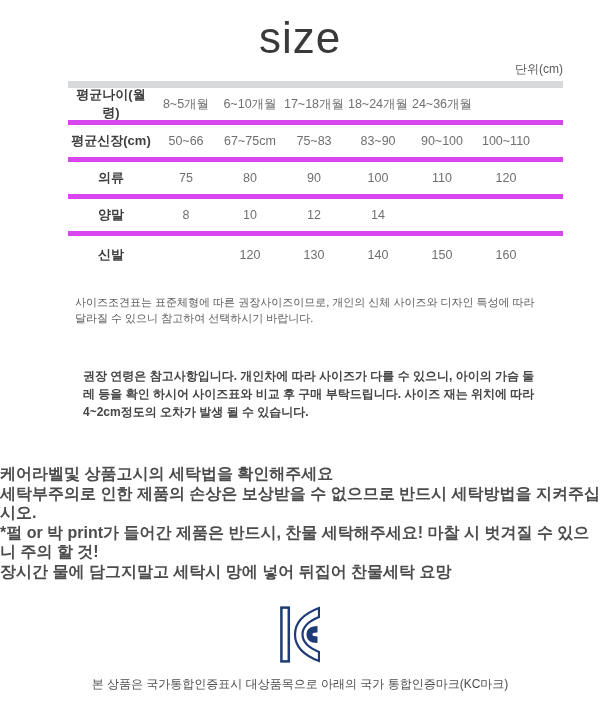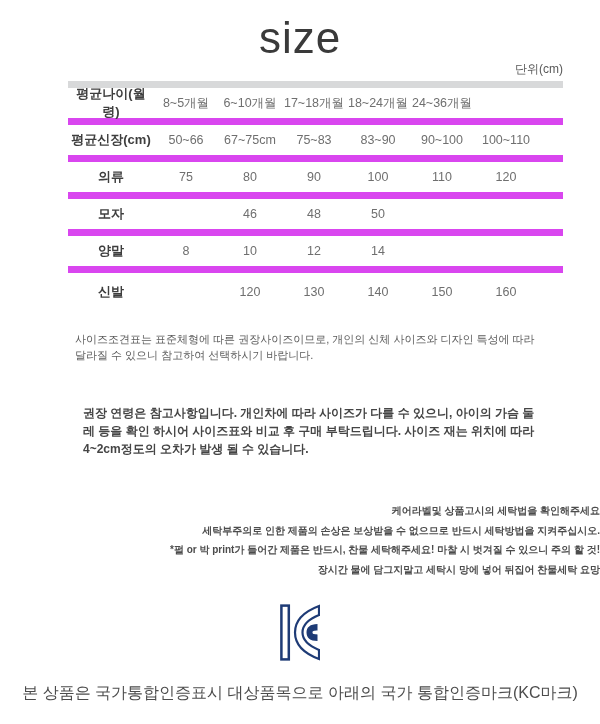--- a/index.html
+++ b/index.html
@@ -7,34 +7,34 @@
   body{width:600px;height:724px;font-family:"Liberation Sans","DejaVu Sans",sans-serif;}
   .page{position:relative;width:600px;height:724px;background:#fff;overflow:hidden}
 
   .title{margin-top:16px;text-align:center;font-size:44px;font-weight:300;
          color:#3a3a3a;letter-spacing:1px;line-height:1}
 
   .table-wrap{width:495px;margin-left:68px}
   .unit{margin-top:1px;text-align:right;font-size:12px;color:#595959}
   .bar{height:7px;background:#d8d9da;margin-top:3px}
 
-  .trow{display:flex;align-items:center;height:37px;border-bottom:7px solid #d946ef}
+  .trow{display:flex;align-items:center;height:37px;border-bottom:5px solid #d946ef}
   .trow.last{border-bottom:none}
   .tlabel{width:86px;text-align:center;font-size:13px;font-weight:bold;color:#3e3e3e}
   .tcell{width:64px;text-align:center;font-size:12.5px;color:#6f6f6f}
 
   .note1{margin:21px 0 0 75px;width:464px;font-size:11px;line-height:16px;color:#5c5c5c}
   .note2{margin:41px 0 0 83px;width:456px;font-size:12px;line-height:18px;
          color:#454545;font-weight:bold}
 
-  .care{margin-top:43px;text-align:right;font-size:10px;line-height:19.5px;
+  .care{margin-top:43px;text-align:left;font-size:16px;line-height:19.5px;
         color:#4c4c4c;font-weight:bold}
 
   .kc{margin-top:25px;text-align:center;line-height:0}
-  .kcfoot{margin-top:22px;text-align:center;font-size:16px;color:#4c4c4c}
+  .kcfoot{margin-top:13px;text-align:center;font-size:12px;color:#4c4c4c}
 </style>
 </head>
 <body>
 
 <div class="page">
 
   <div class="title">size</div>
 
   <div class="table-wrap">
     <div class="unit">단위(cm)</div>
@@ -63,29 +63,20 @@
     <div class="trow">
       <div class="tlabel">의류</div>
       <div class="tcell">75</div>
       <div class="tcell">80</div>
       <div class="tcell">90</div>
       <div class="tcell">100</div>
       <div class="tcell">110</div>
       <div class="tcell">120</div>
     </div>
 
-    <div class="trow">
-      <div class="tlabel">모자</div>
-      <div class="tcell"></div>
-      <div class="tcell">46</div>
-      <div class="tcell">48</div>
-      <div class="tcell">50</div>
-      <div class="tcell"></div>
-      <div class="tcell"></div>
-    </div>
 
     <div class="trow">
       <div class="tlabel">양말</div>
       <div class="tcell">8</div>
       <div class="tcell">10</div>
       <div class="tcell">12</div>
       <div class="tcell">14</div>
       <div class="tcell"></div>
       <div class="tcell"></div>
     </div>

